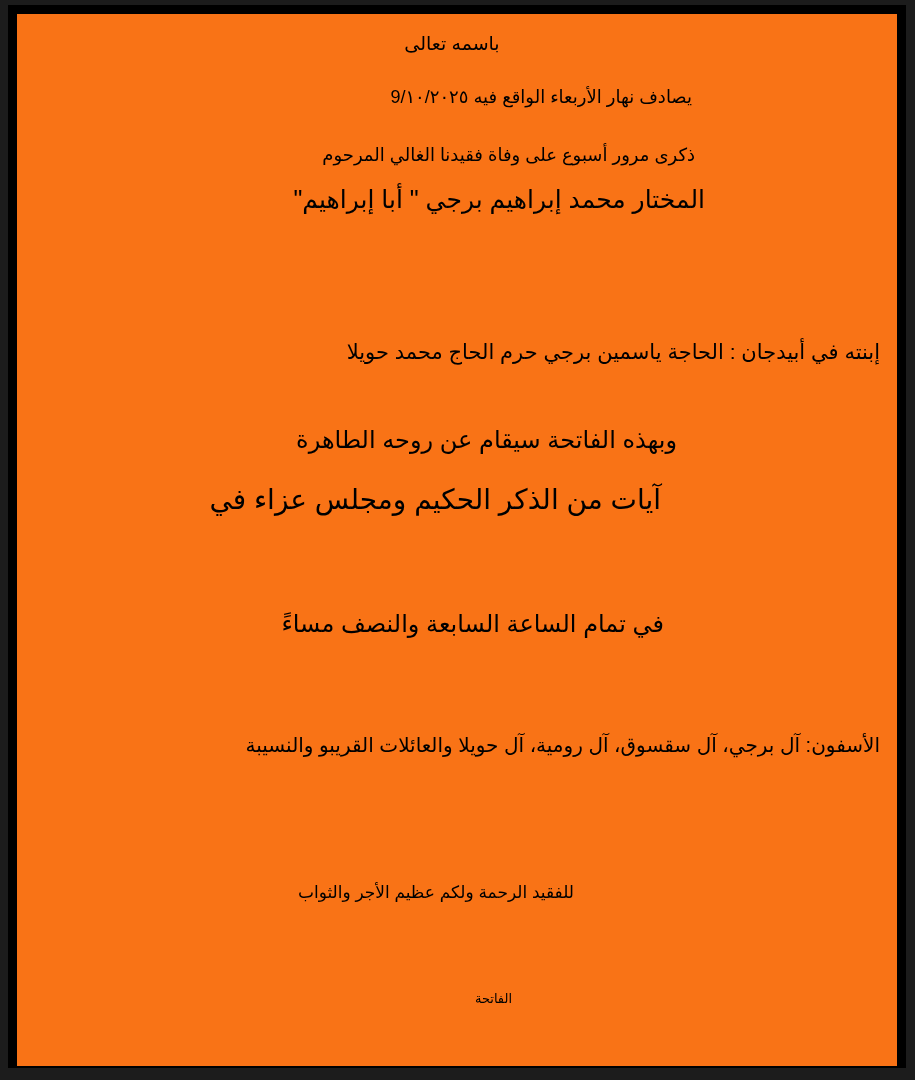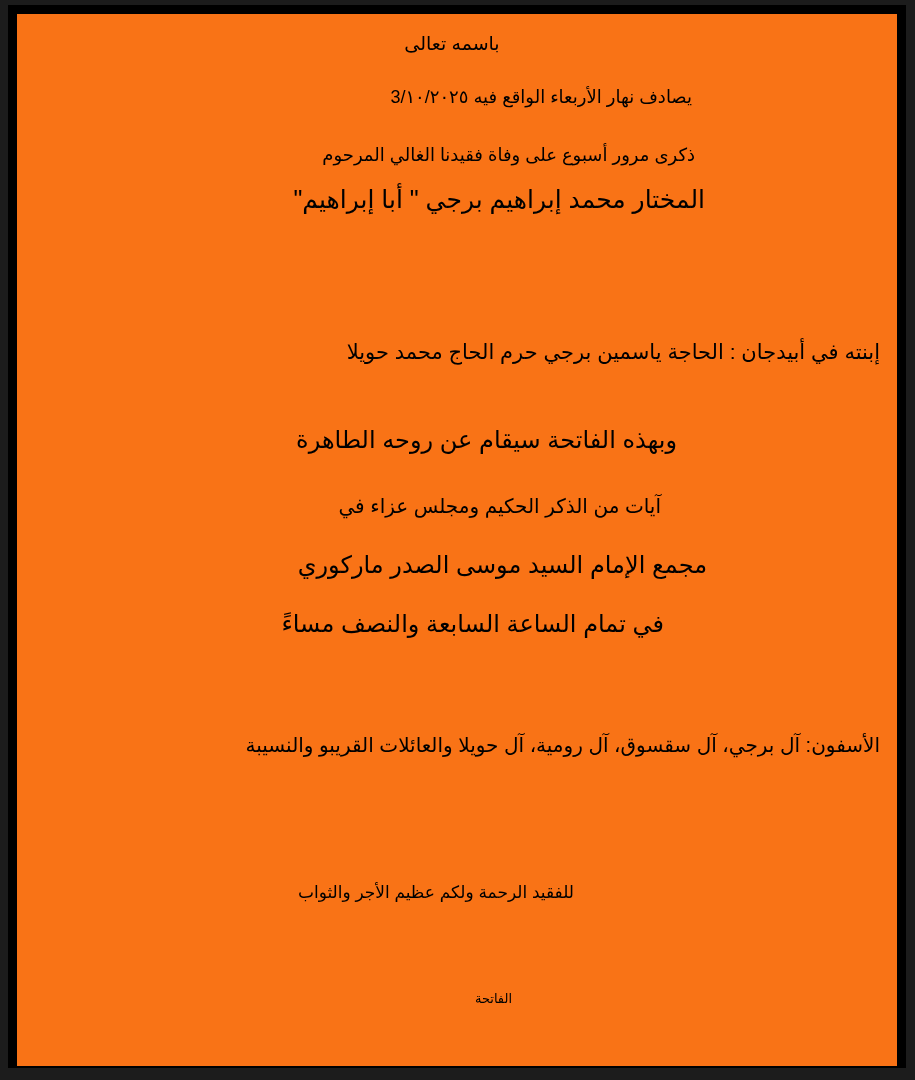--- a/index.html
+++ b/index.html
@@ -37,21 +37,21 @@
       position: absolute;
       white-space: nowrap;
       line-height: 1;
     }
     .l-basmala { top: 20px; font-size: 19px; left: 0; right: 0; text-align: center; padding-right: 10px; }
     .l-date { top: 74px; font-size: 18px; right: 205px; }
     .l-remember { top: 124px; font-size: 18px; right: 202px; margin-top: 8px; }
     .l-name { top: 173px; font-size: 25px; right: 192px; }
     .l-daughter { top: 303px; font-size: 21px; right: 17px; margin-top: 24px; }
     .l-occasion1 { top: 414px; font-size: 24px; right: 220px; }
-    .l-occasion2 { top: 482px; font-size: 20px; right: 236px; }
+    .l-occasion2 { top: 472px; font-size: 28px; right: 236px; }
     .l-occasion3 { top: 539px; font-size: 24px; right: 190px; }
     .l-occasion4 { top: 598px; font-size: 24px; right: 233px; }
     .mourners {
       position: absolute;
       top: 718px;
       right: 17px;
       width: 760px;
       font-size: 20px;
       line-height: 27px;
       text-align: right;
@@ -59,29 +59,28 @@
     .l-condolence { top: 870px; font-size: 17px; right: 323px; }
     .l-fatiha { top: 978px; font-size: 13px; right: 385px; }
   </style>
 </head>
 <body>
 
 <div class="frame"></div>
 
 <div class="page">
   <div class="line l-basmala">باسمه تعالى</div>
-  <div class="line l-date">يصادف نهار الأربعاء الواقع فيه 3/١٠/٢٠٢٥</div>
+  <div class="line l-date">يصادف نهار الأربعاء الواقع فيه 9/١٠/٢٠٢٥</div>
   <div class="line l-remember">ذكرى مرور أسبوع على وفاة فقيدنا الغالي  المرحوم</div>
   <div class="line l-name">المختار محمد إبراهيم برجي " أبا إبراهيم"</div>
 
   <div class="line l-daughter">إبنته في أبيدجان : الحاجة ياسمين برجي حرم الحاج محمد حويلا</div>
 
   <div class="line l-occasion1">وبهذه الفاتحة سيقام عن روحه الطاهرة</div>
   <div class="line l-occasion2">آيات من الذكر الحكيم ومجلس عزاء في</div>
-  <div class="line l-occasion3">مجمع الإمام السيد موسى الصدر ماركوري</div>
   <div class="line l-occasion4">في تمام الساعة السابعة والنصف مساءً</div>
 
   <div class="mourners">
     <div>الأسفون: آل برجي، آل سقسوق، آل رومية، آل حويلا والعائلات القريبو والنسيبة</div>
   </div>
 
   <div class="line l-condolence">للفقيد الرحمة ولكم عظيم الأجر والثواب</div>
   <div class="line l-fatiha">الفاتحة</div>
 </div>
 

